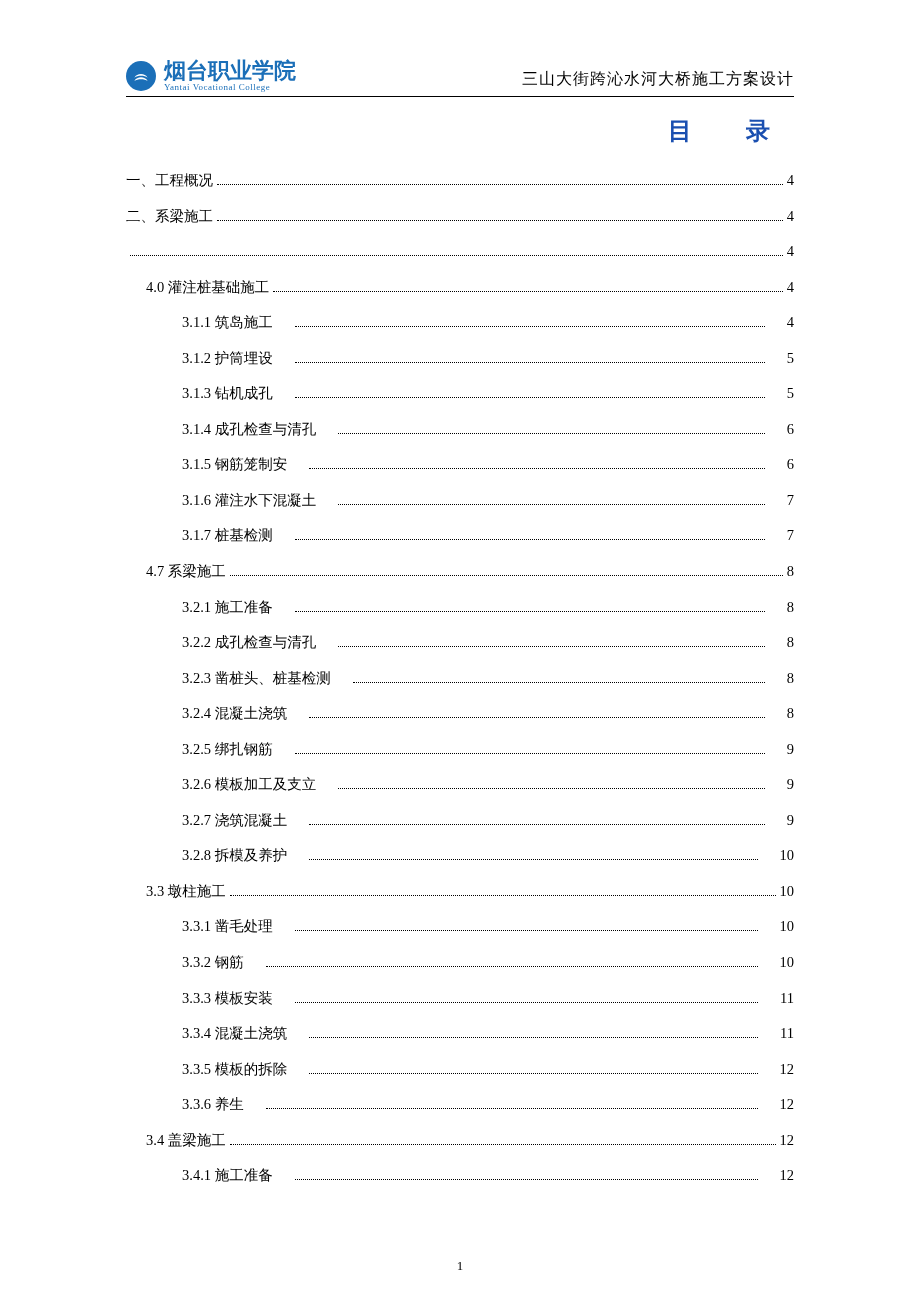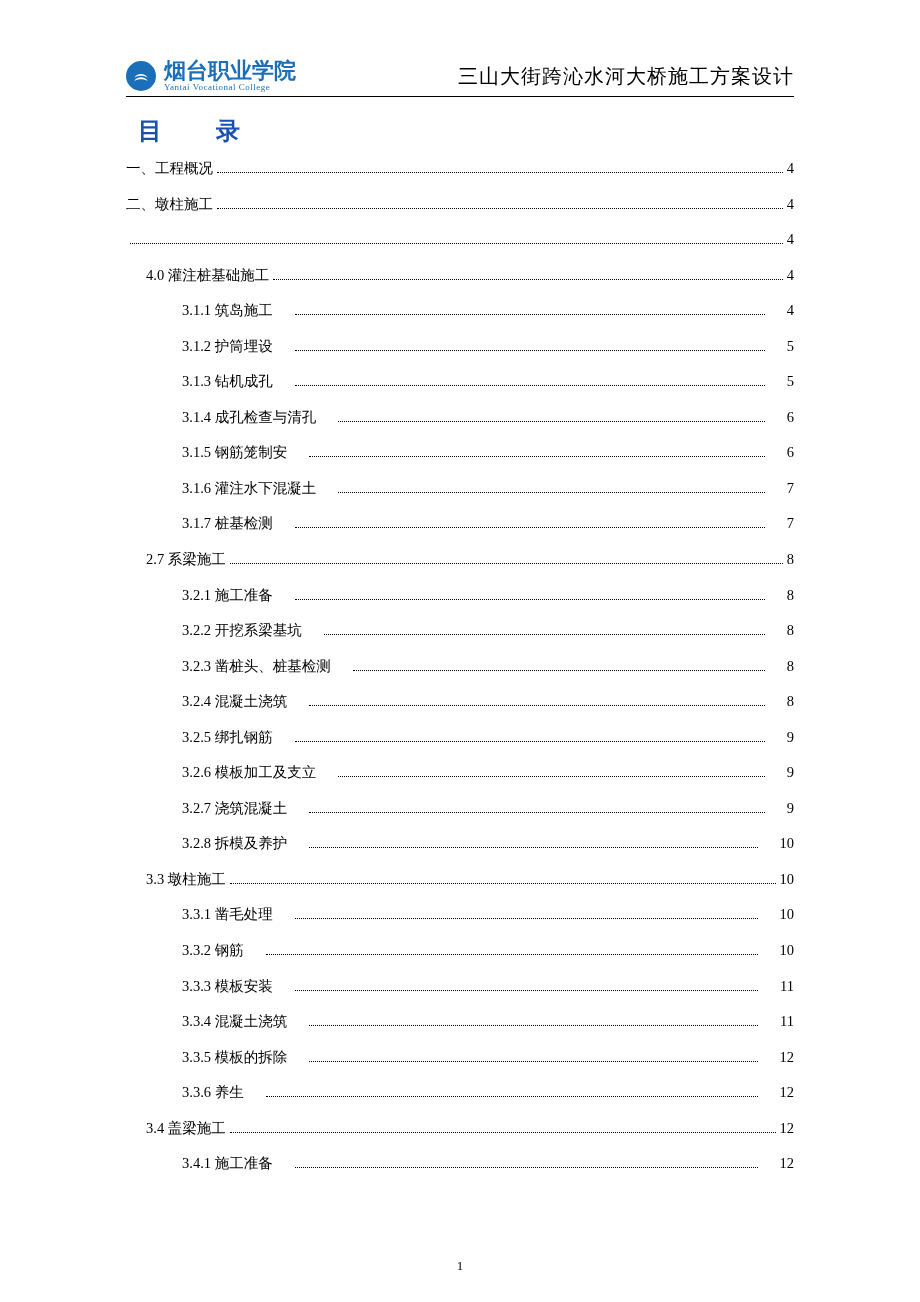--- a/index.html
+++ b/index.html
@@ -47,36 +47,36 @@
     line-height: 1;
   }
   .logo-text .en {
     font-family: Liberation Serif, serif;
     font-size: 9px;
     color: #1b6fb8;
     letter-spacing: 0.5px;
   }
   .doc-title {
     font-family: "KaiTi","楷体","STKaiti",serif;
-    font-size: 20px;
+    font-size: 16px;
     letter-spacing: 1px;
     padding-bottom: 2px;
   }
   .header-rule {
     border: none;
     border-top: 1.5px solid #000;
     margin: 2px 0 18px 0;
   }
   .toc-title {
-    text-align: left;
+    text-align: right;
     font-size: 24px;
     color: #1a4fb0;
     font-weight: bold;
     letter-spacing: 24px;
-    margin: 6px 0 8px 12px;
+    margin: 6px 0 20px 12px;
     font-family: "SimSun","宋体",serif;
   }
   .toc {
     font-size: 14.5px;
   }
   .toc-row {
     display: flex;
     align-items: baseline;
     margin: 8px 0;
     line-height: 1.9;
@@ -129,21 +129,21 @@
 
   <div class="toc-title">目  录</div>
 
   <div class="toc" id="toc">
       <div class="toc-row lvl-0">
         <span class="toc-label">一、工程概况</span>
         <span class="dots"></span>
         <span class="pg">4</span>
       </div>
       <div class="toc-row lvl-0">
-        <span class="toc-label">二、墩柱施工</span>
+        <span class="toc-label">二、系梁施工</span>
         <span class="dots"></span>
         <span class="pg">4</span>
       </div>
       <div class="toc-row lvl-0">
         <span class="dots"></span>
         <span class="pg">4</span>
       </div>
       <div class="toc-row lvl-1">
         <span class="toc-label">4.0 灌注桩基础施工</span>
         <span class="dots"></span>
@@ -178,31 +178,31 @@
         <span class="toc-label">3.1.6 灌注水下混凝土</span>
         <span class="dots"></span>
         <span class="pg">7</span>
       </div>
       <div class="toc-row lvl-2">
         <span class="toc-label">3.1.7 桩基检测</span>
         <span class="dots"></span>
         <span class="pg">7</span>
       </div>
       <div class="toc-row lvl-1">
-        <span class="toc-label">2.7 系梁施工</span>
+        <span class="toc-label">4.7 系梁施工</span>
         <span class="dots"></span>
         <span class="pg">8</span>
       </div>
       <div class="toc-row lvl-2">
         <span class="toc-label">3.2.1 施工准备</span>
         <span class="dots"></span>
         <span class="pg">8</span>
       </div>
       <div class="toc-row lvl-2">
-        <span class="toc-label">3.2.2  开挖系梁基坑</span>
+        <span class="toc-label">3.2.2  成孔检查与清孔</span>
         <span class="dots"></span>
         <span class="pg">8</span>
       </div>
       <div class="toc-row lvl-2">
         <span class="toc-label">3.2.3 凿桩头、桩基检测</span>
         <span class="dots"></span>
         <span class="pg">8</span>
       </div>
       <div class="toc-row lvl-2">
         <span class="toc-label">3.2.4 混凝土浇筑</span>

